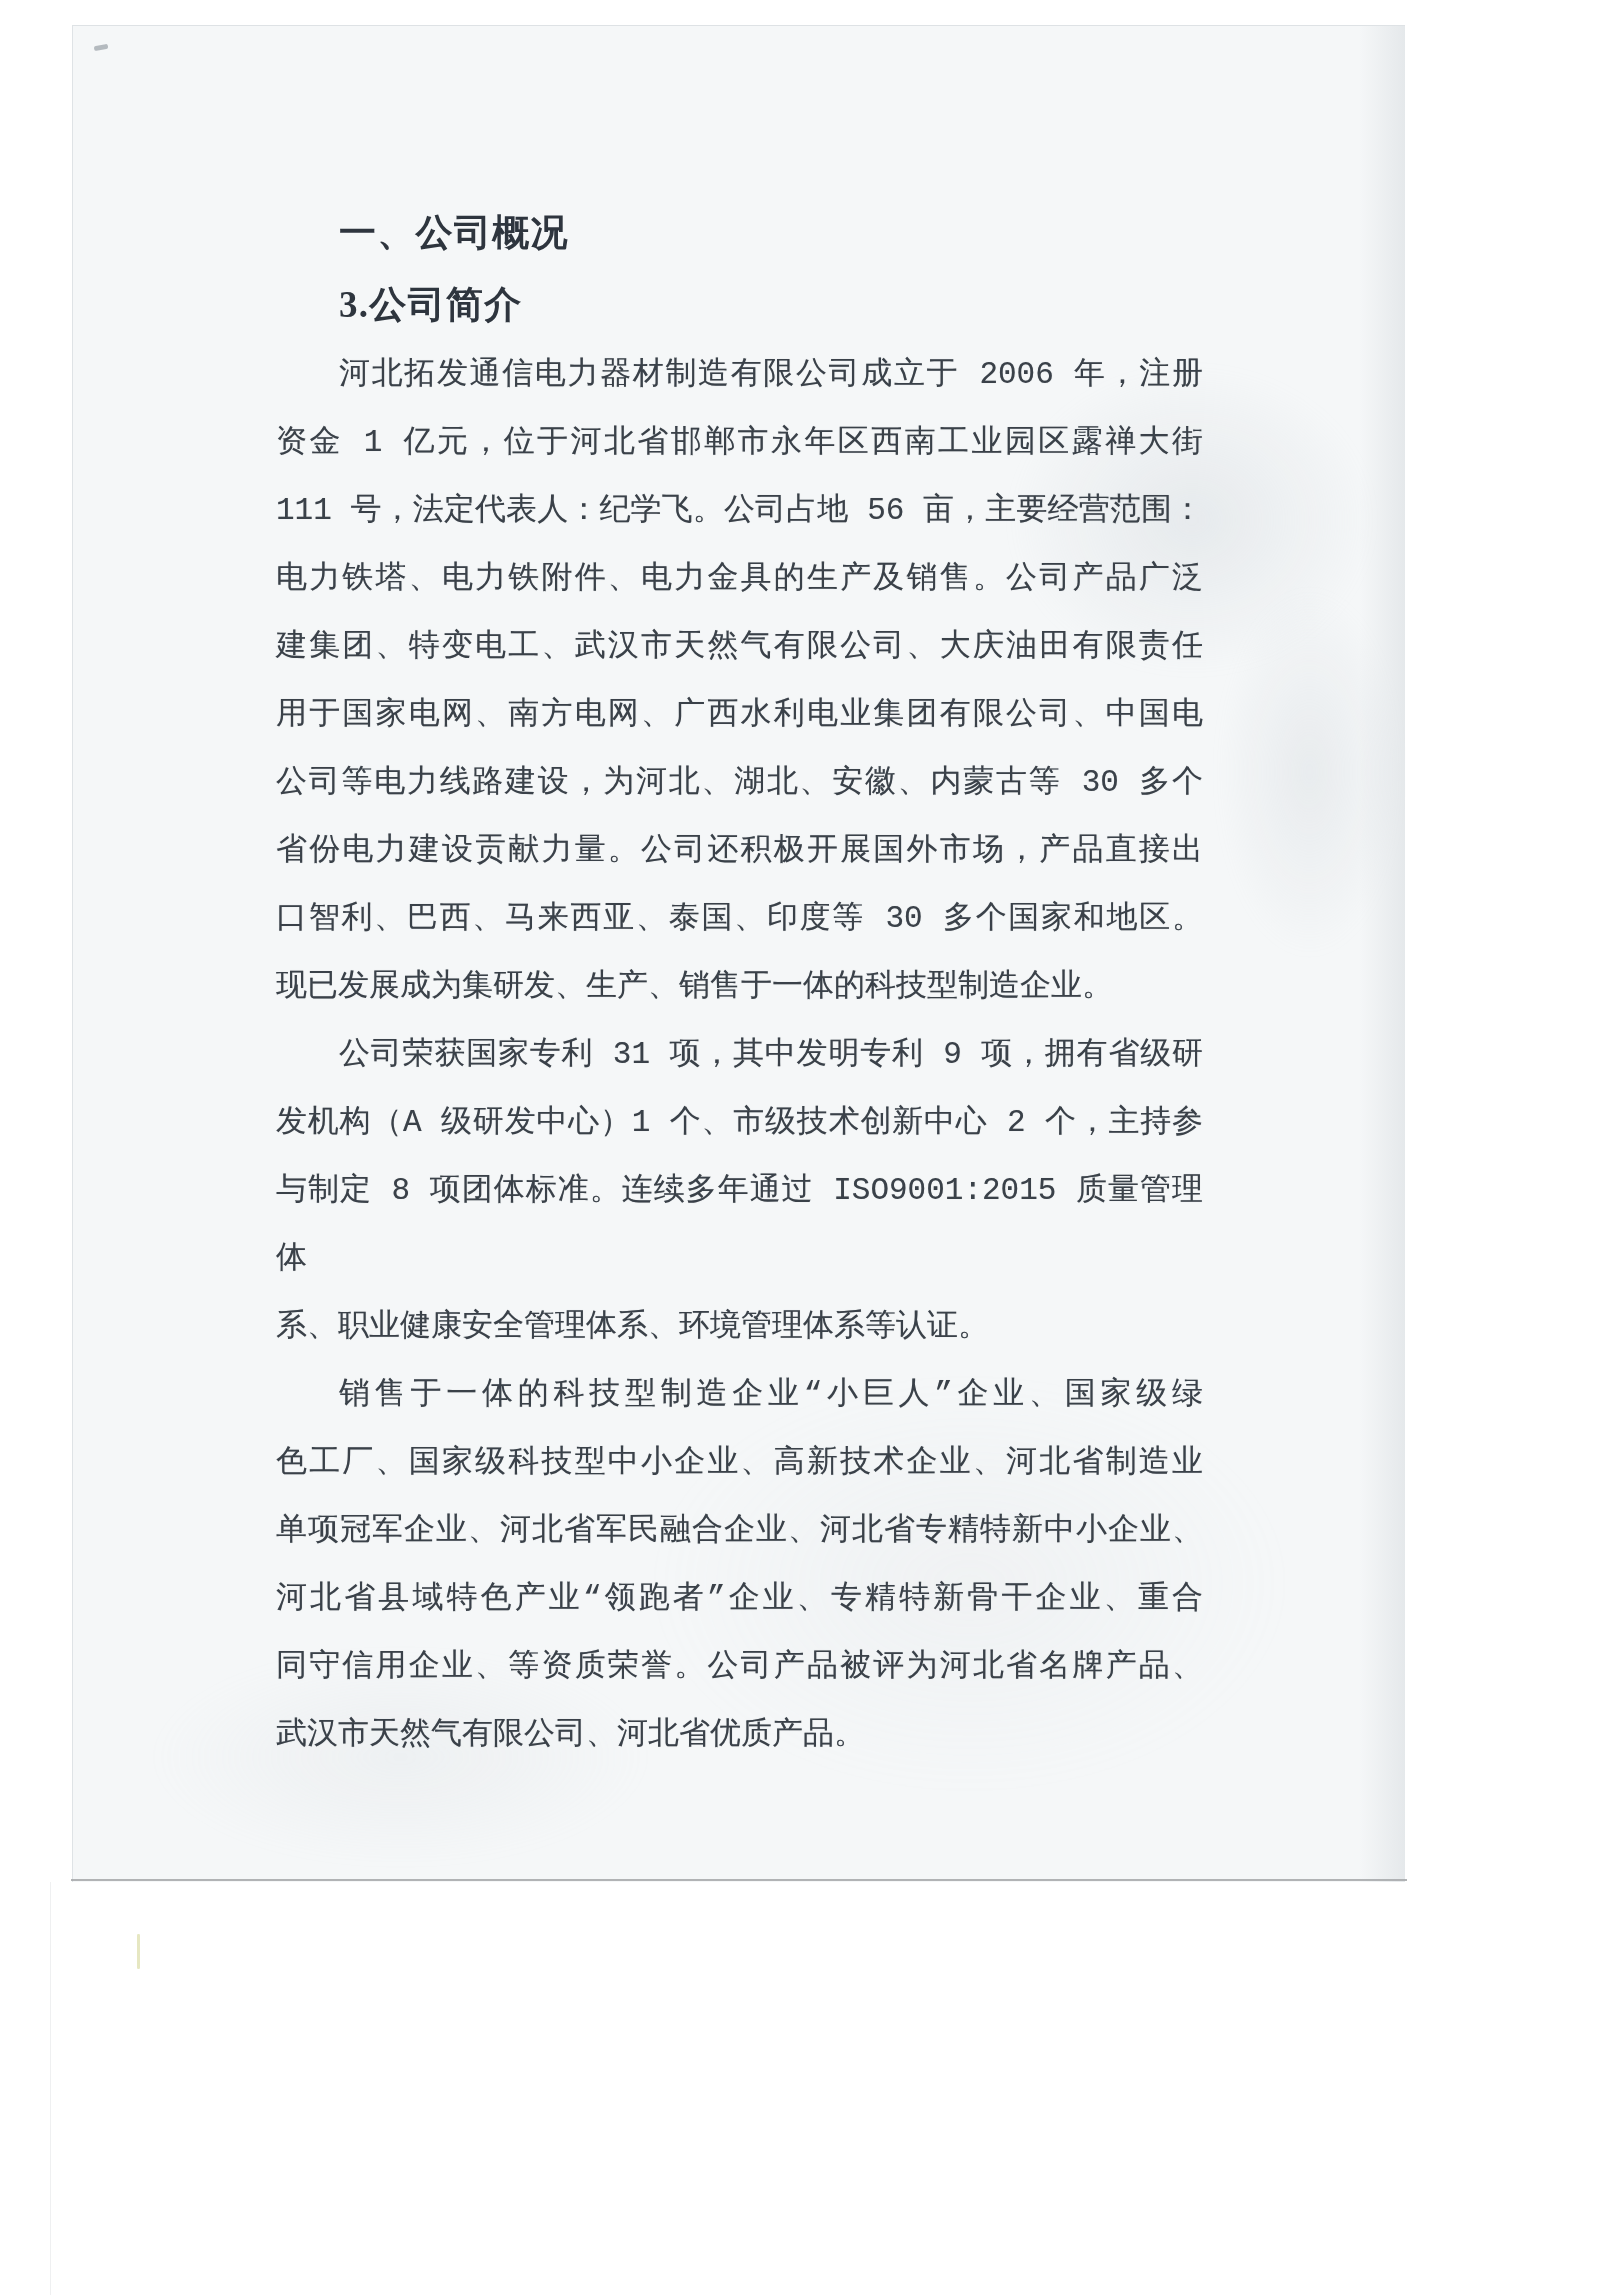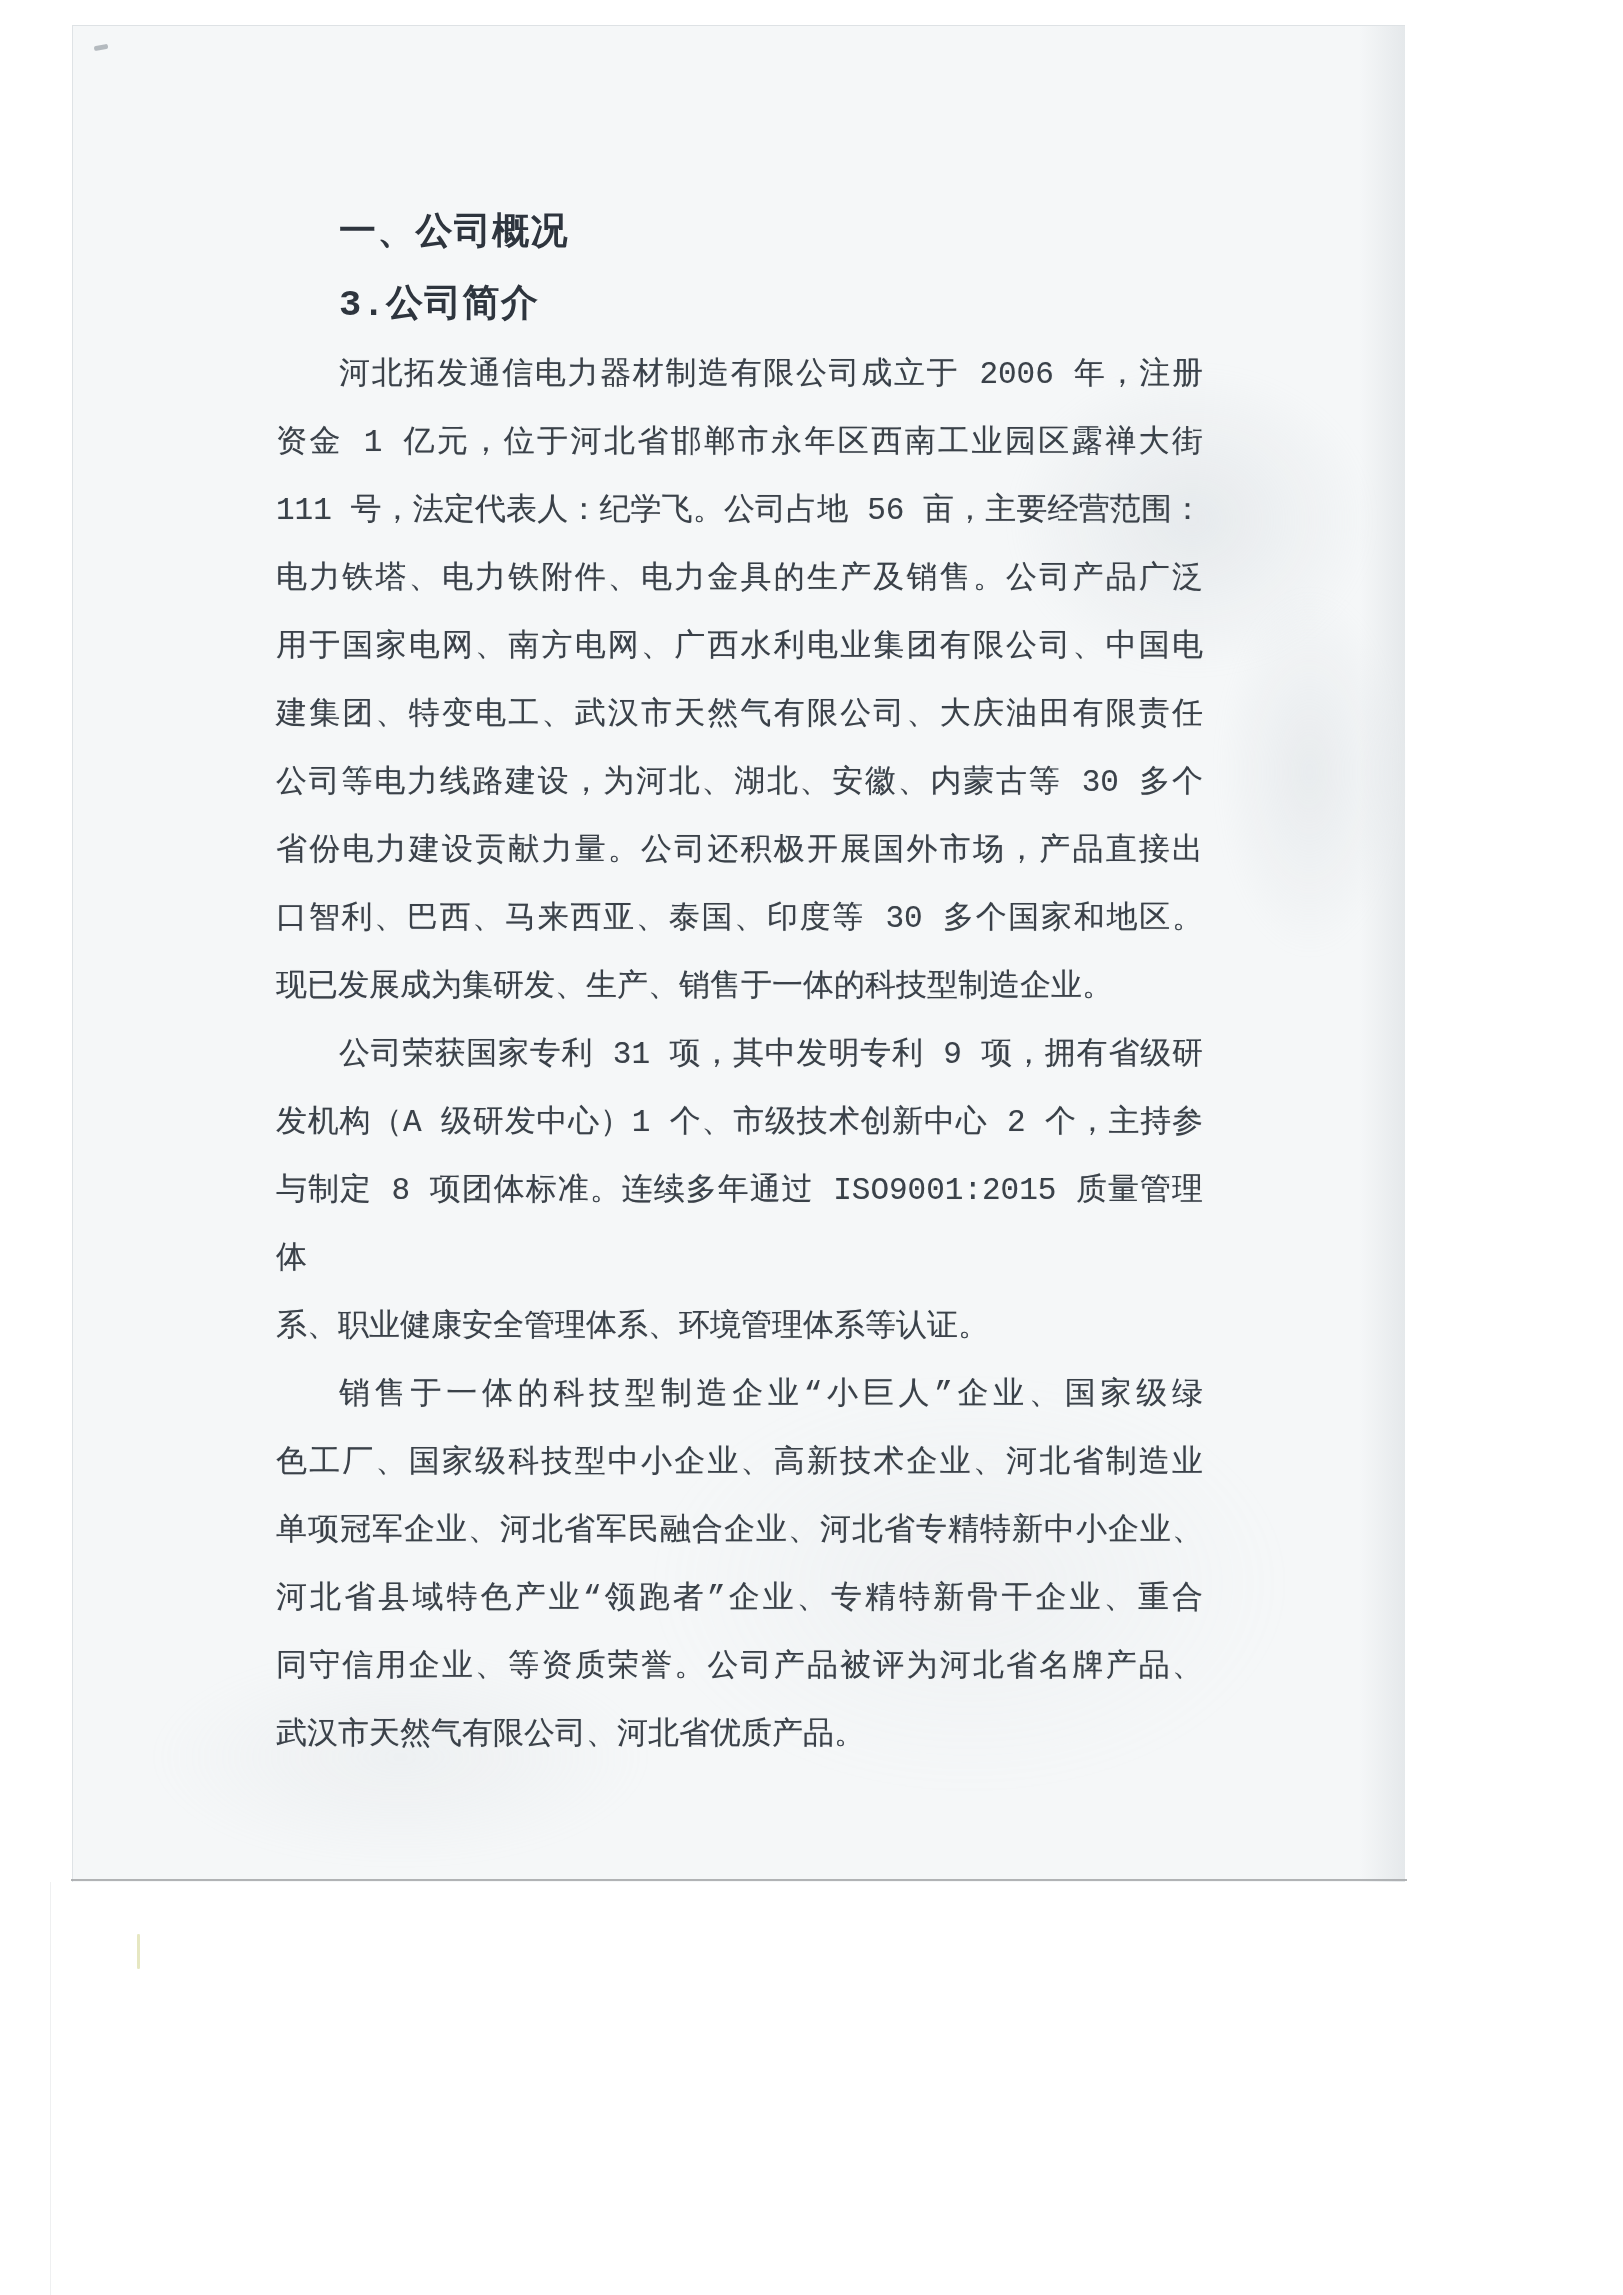--- a/index.html
+++ b/index.html
@@ -45,21 +45,21 @@
     position:absolute;left:50px;top:1882px;width:1.3px;height:414px;
     background:rgba(175,180,186,0.20);
   }
 
   .textblock{
     position:absolute;left:203px;top:171px;width:927px;
     color:#3a4149;
   }
   .h{
     font-size:37px;line-height:72px;font-weight:600;color:#2e353e;
-    text-indent:63px;letter-spacing:1.3px;white-space:nowrap;font-family:Liberation Mono, monospace;
+    text-indent:63px;letter-spacing:1.3px;white-space:nowrap;
   }
   .para{margin:0;font-family:Liberation Mono, monospace;}
   .line{
     font-size:31px;line-height:68px;color:#3a4149;
     text-align:justify;text-align-last:justify;
     text-shadow:0 0 0.7px rgba(58,65,73,0.35);
   }
   .line.first{text-indent:63px;}
   .line.last{text-align-last:left;}
 </style>
@@ -76,22 +76,22 @@
 
     <div class="textblock">
       <div class="h">一、公司概况</div>
       <div class="h">3.公司简介</div>
 
       <div class="para">
         <div class="line first">河北拓发通信电力器材制造有限公司成立于 2006 年，注册</div>
         <div class="line">资金 1 亿元，位于河北省邯郸市永年区西南工业园区露禅大街</div>
         <div class="line">111 号，法定代表人：纪学飞。公司占地 56 亩，主要经营范围：</div>
         <div class="line">电力铁塔、电力铁附件、电力金具的生产及销售。公司产品广泛</div>
+        <div class="line">建集团、特变电工、武汉市天然气有限公司、大庆油田有限责任</div>
         <div class="line">用于国家电网、南方电网、广西水利电业集团有限公司、中国电</div>
-        <div class="line">建集团、特变电工、武汉市天然气有限公司、大庆油田有限责任</div>
         <div class="line">公司等电力线路建设，为河北、湖北、安徽、内蒙古等 30 多个</div>
         <div class="line">省份电力建设贡献力量。公司还积极开展国外市场，产品直接出</div>
         <div class="line">口智利、巴西、马来西亚、泰国、印度等 30 多个国家和地区。</div>
         <div class="line last">现已发展成为集研发、生产、销售于一体的科技型制造企业。</div>
       </div>
 
       <div class="para">
         <div class="line first">公司荣获国家专利 31 项，其中发明专利 9 项，拥有省级研</div>
         <div class="line">发机构（A 级研发中心）1 个、市级技术创新中心 2 个，主持参</div>
         <div class="line">与制定 8 项团体标准。连续多年通过 ISO9001:2015 质量管理体</div>

